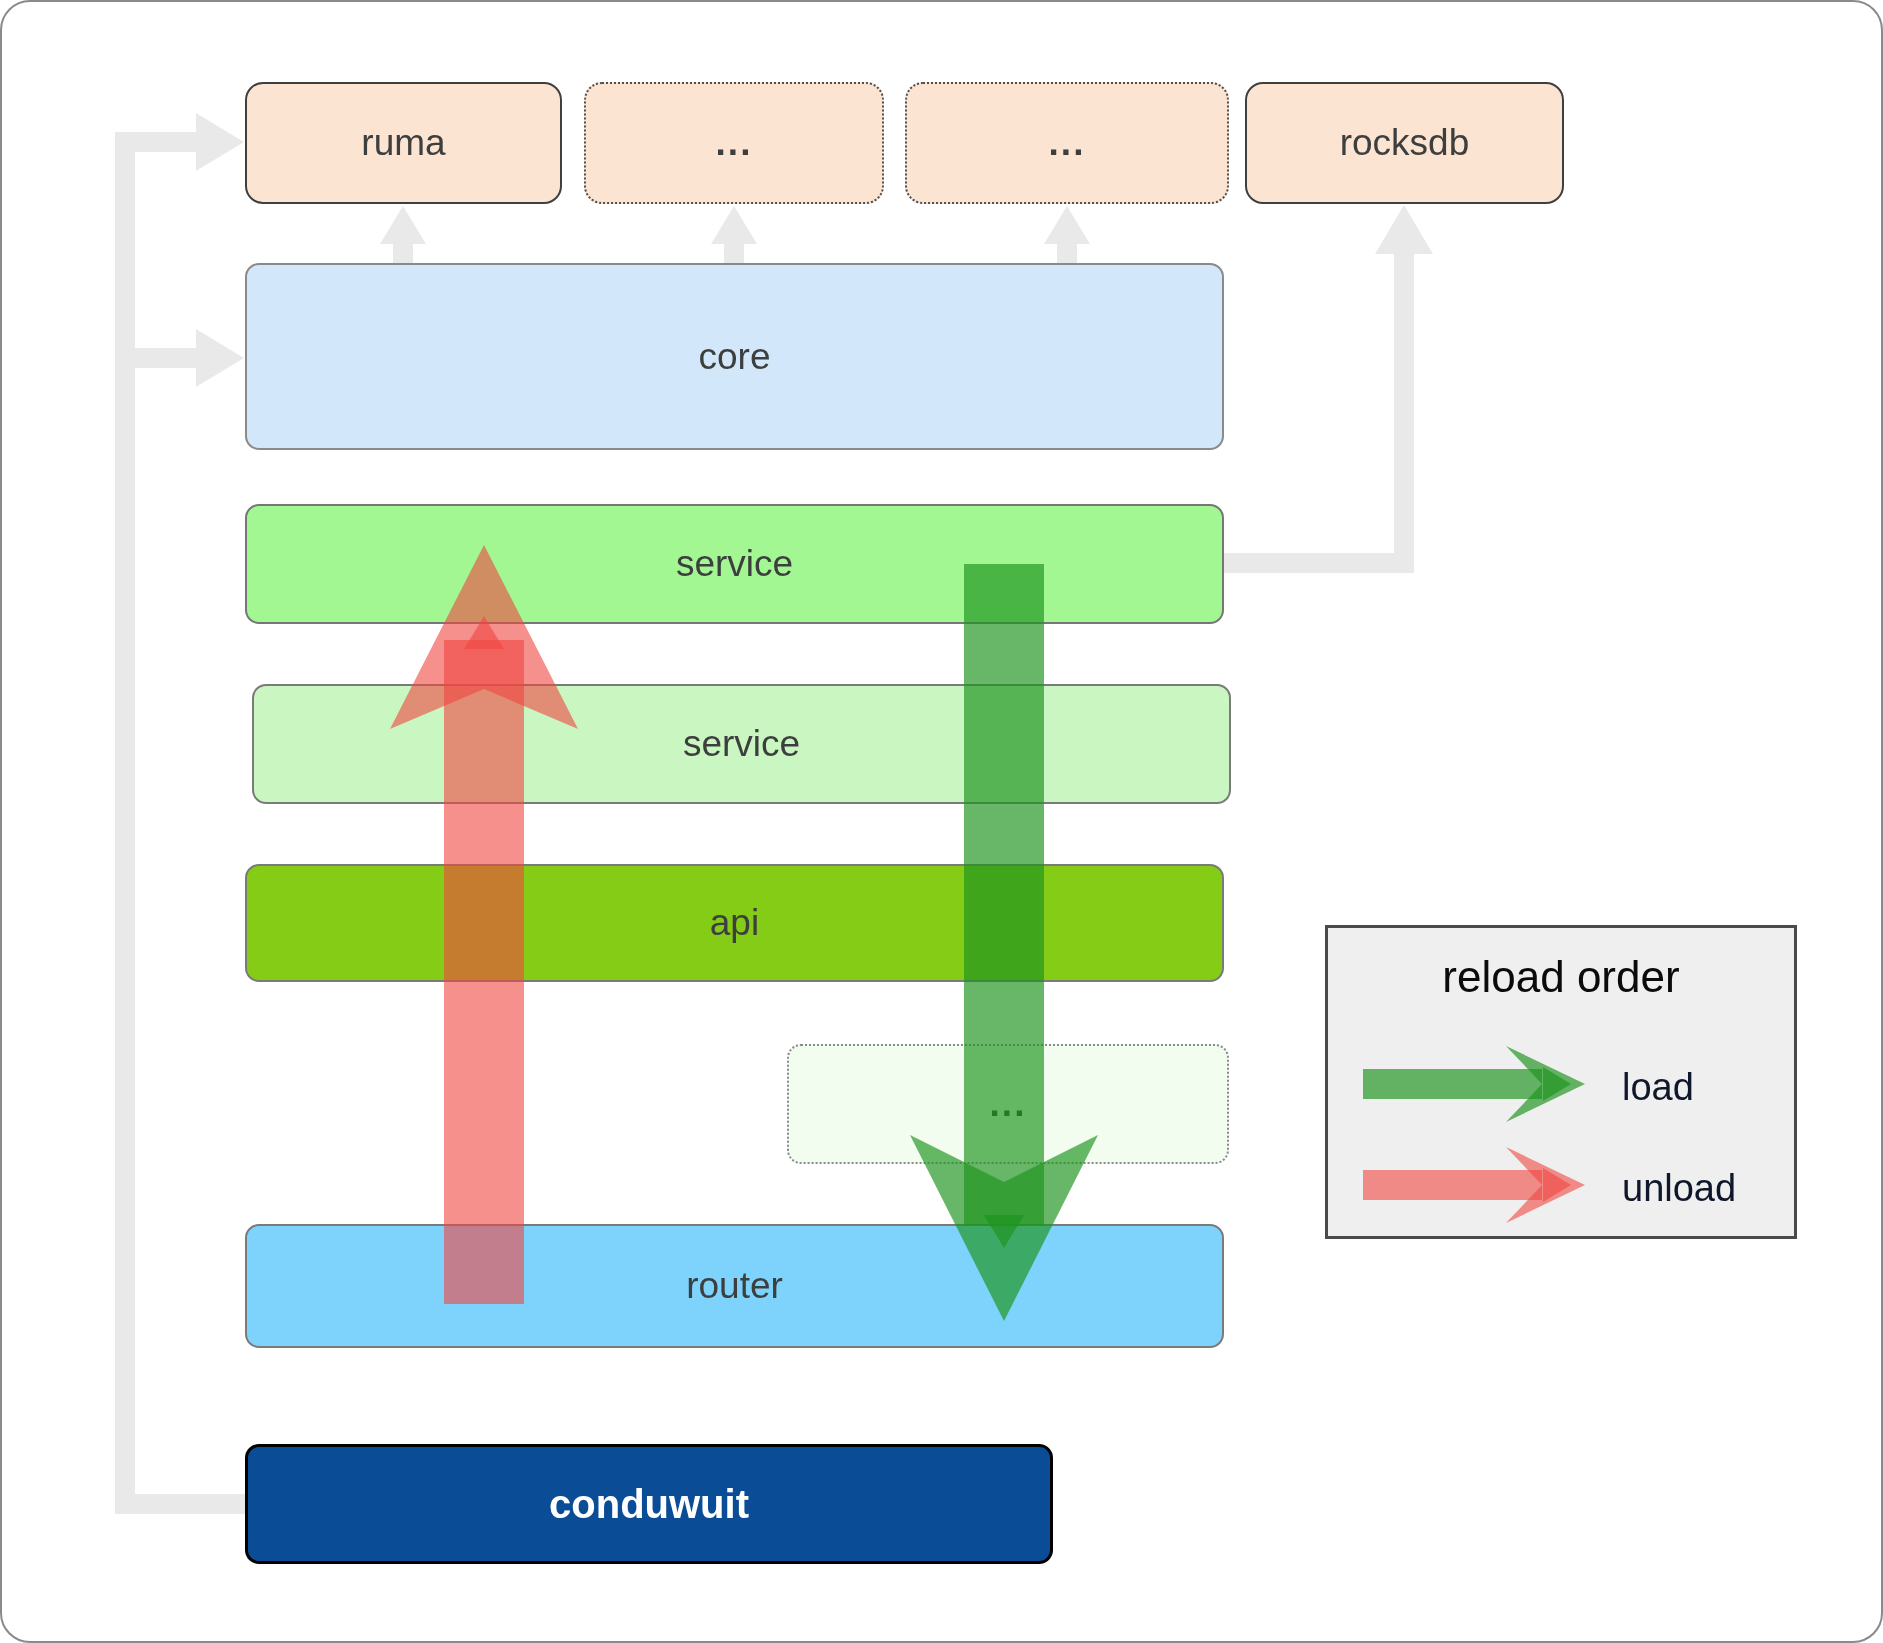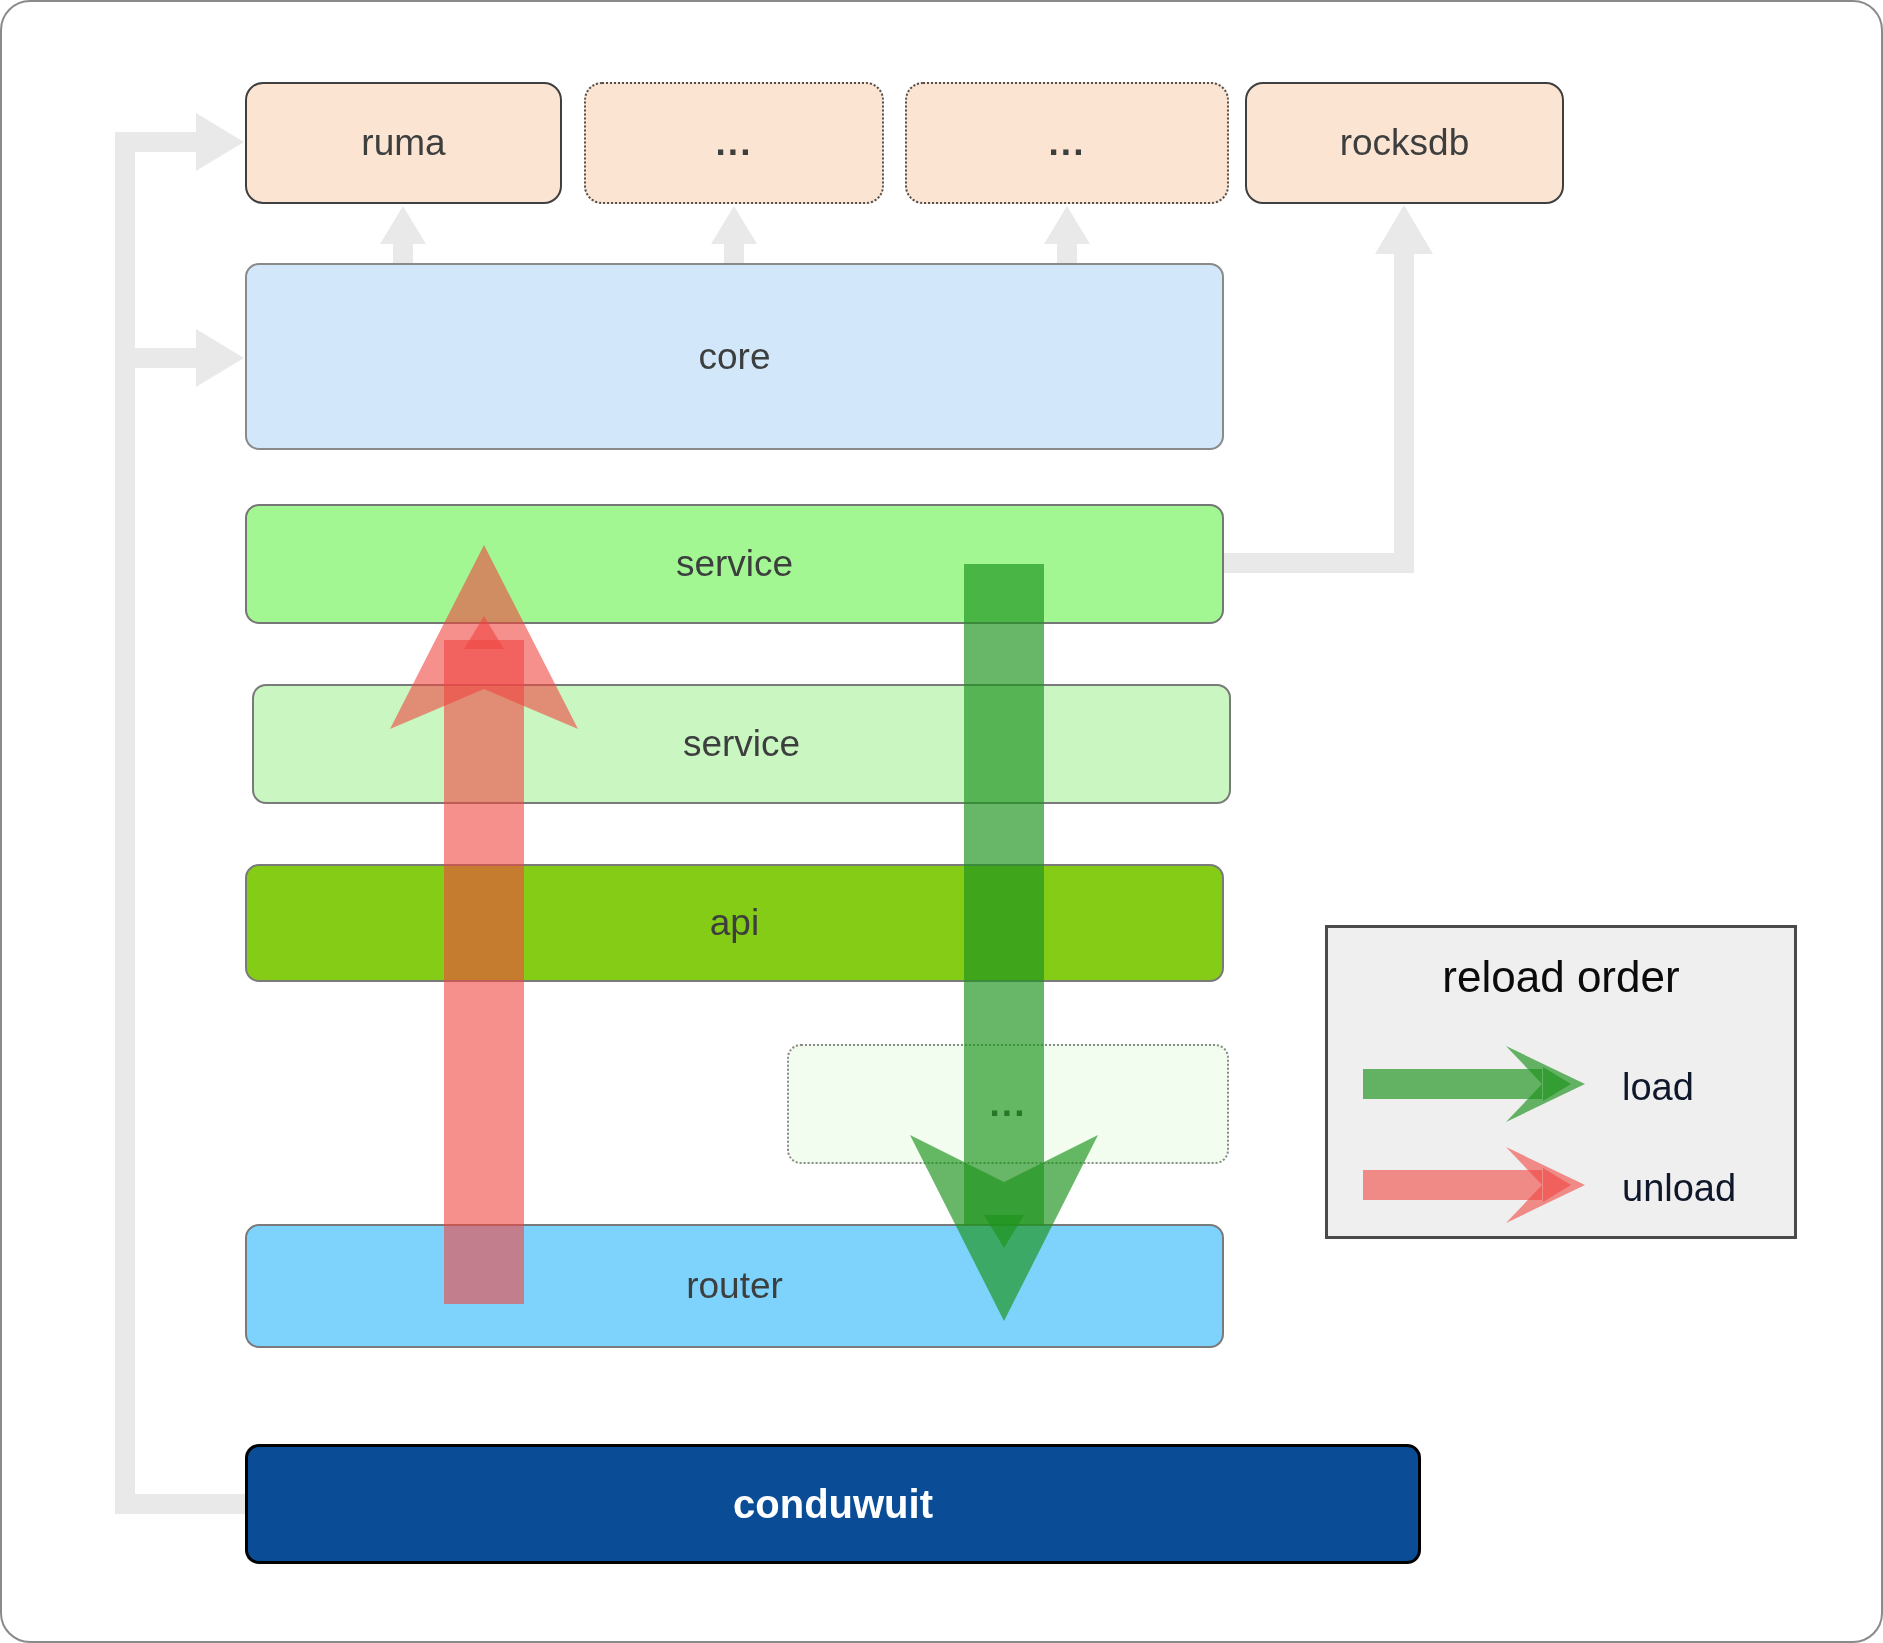--- a/index.html
+++ b/index.html
@@ -26,21 +26,21 @@
   .node.dep.dotted{border:2px dotted #4f4f4f;}
   .node .lbl{white-space:nowrap;}
   .dots{font-weight:bold;letter-spacing:2px;}
   #node-core{left:243px;top:261px;width:979px;height:187px;background:#d2e7f9;border:2px solid #8a8a8a;}
   #node-database{left:243px;top:502px;width:979px;height:120px;background:#a2f793;border:2px solid #767676;}
   #node-service{left:250px;top:682px;width:979px;height:120px;background:#caf6c1;border:2px solid #7a7a7a;}
   #node-api{left:243px;top:862px;width:979px;height:118px;background:#84cc16;border:2px solid #7a7a7a;}
   #node-admin{left:243px;top:1042px;width:440px;height:120px;background:#eafbe5;border:2px solid #7a7a7a;}
   #node-admin-more{left:785px;top:1042px;width:442px;height:120px;background:#f2fdef;border:2px dotted #8a8a8a;}
   #node-router{left:243px;top:1222px;width:979px;height:124px;background:#7dd3fc;border:2px solid #7a7a7a;}
-  #node-conduwuit{left:243px;top:1442px;width:1176px;height:120px;background:#0a4c96;border:3px solid #000000;color:#ffffff;font-weight:bold;font-size:40px;}
+  #node-conduwuit{left:243px;top:1442px;width:808px;height:120px;background:#0a4c96;border:3px solid #000000;color:#ffffff;font-weight:bold;font-size:40px;}
   #node-ruma{left:243px;top:80px;width:317px;height:122px;}
   #node-dep1{left:582px;top:80px;width:300px;height:122px;}
   #node-dep2{left:903px;top:80px;width:324px;height:122px;}
   #node-rocksdb{left:1243px;top:80px;width:319px;height:122px;}
   #legend{
     position:absolute;left:1323px;top:923px;width:472px;height:314px;
     box-sizing:border-box;background:#efefef;border:3px solid #4a4a4a;
     z-index:2;
   }
   #legend-title{

